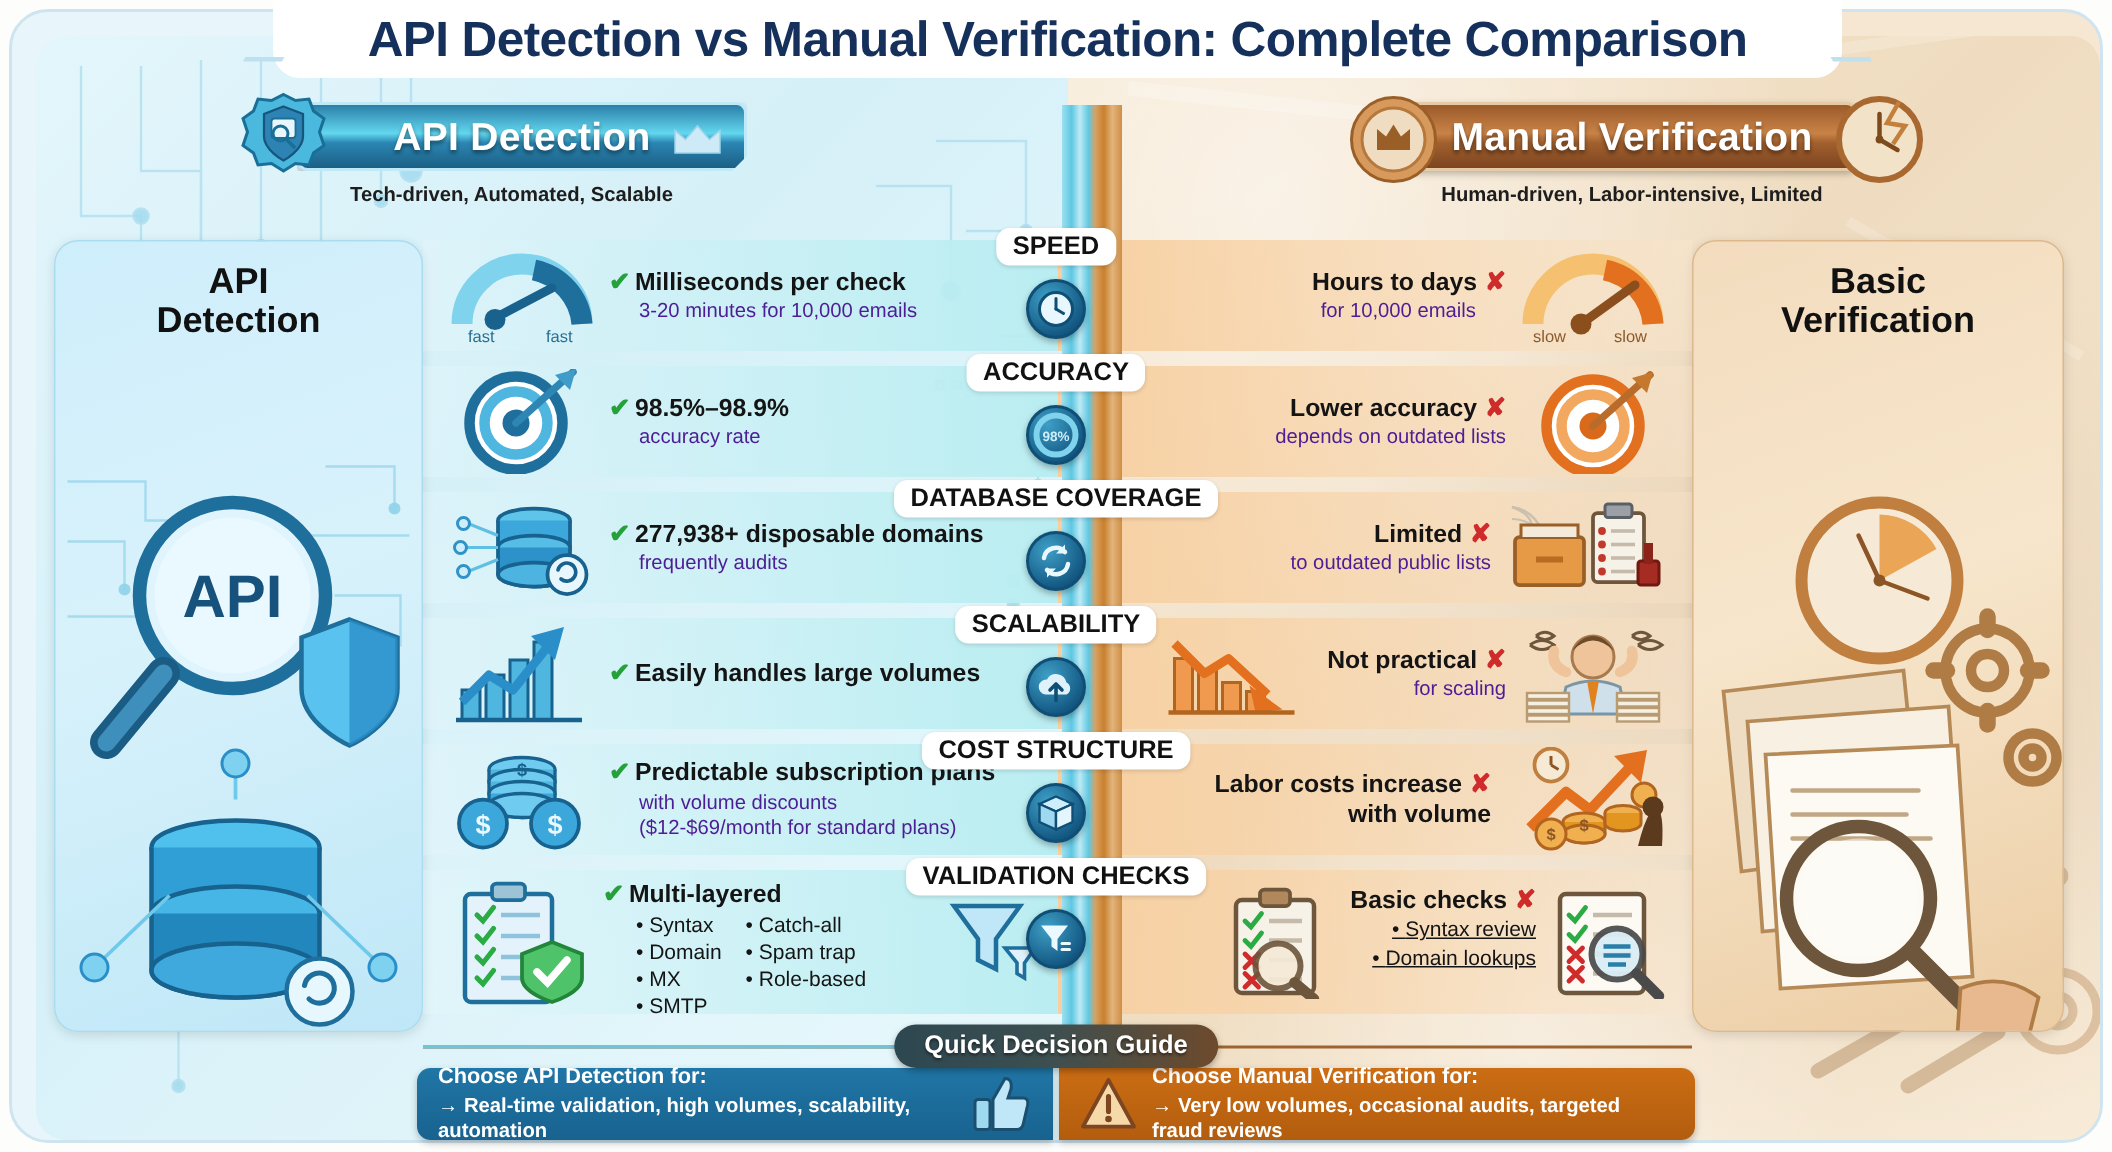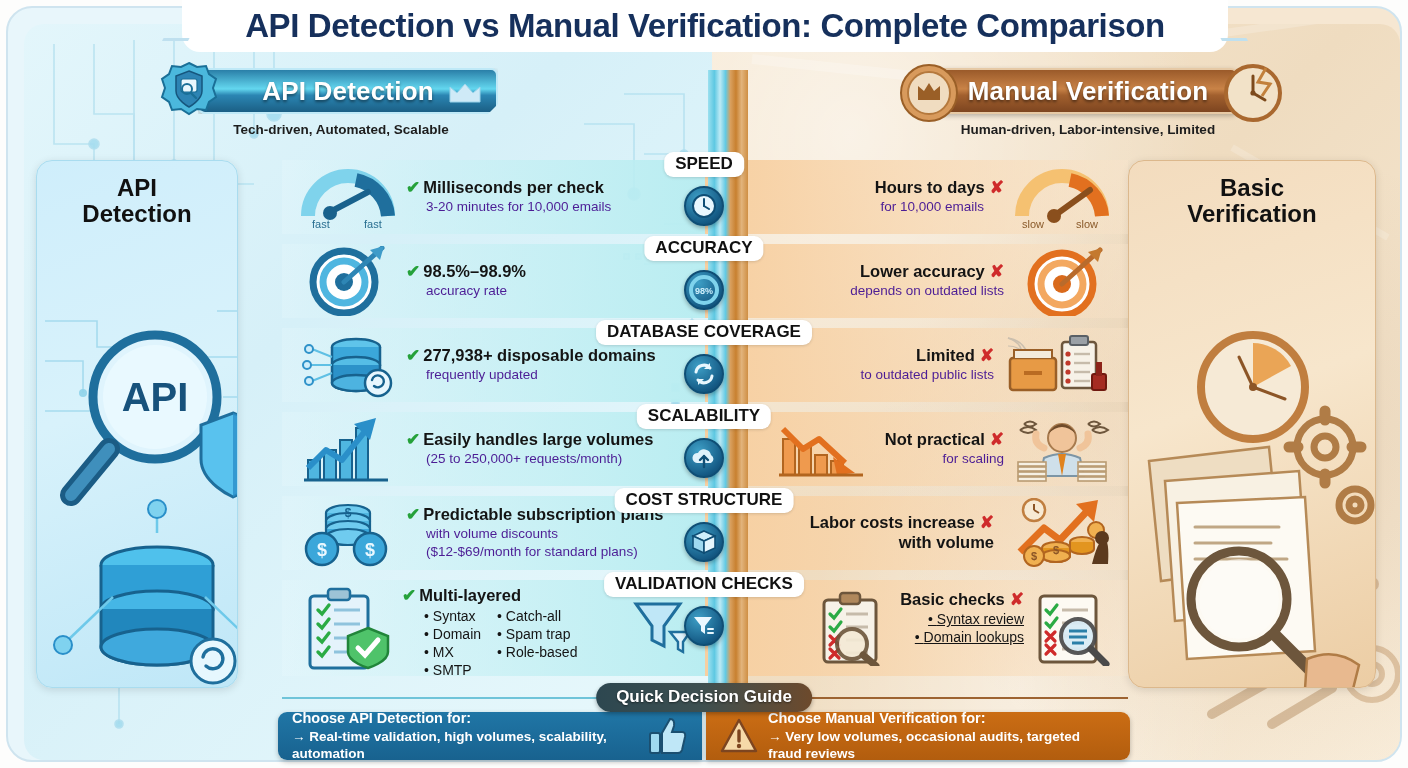--- a/index.html
+++ b/index.html
@@ -115,21 +115,21 @@
   
   .side-card {
     position: absolute; border-radius: 16px; overflow: hidden;
     box-shadow: 0 2px 8px rgba(0,0,0,.12);
   }
   .side-card .side-title {
     position:absolute; left:0; right:0; top:14px; text-align:center;
     font-size: 24px; font-weight: bold; color:#111; line-height:1.08;
   }
   .side-left {
-    left: 36px; top: 160px; width: 202px; height: 528px;
+    left: 36px; top: 160px; width: 246px; height: 528px;
     background: linear-gradient(160deg,#cfeefb 0%, #d8f2fb 45%, #bfe7f7 100%);
     border: 1px solid #a9dcef;
   }
   .side-right {
     left: 1128px; top: 160px; width: 248px; height: 528px;
     background: linear-gradient(160deg,#f3dcbe 0%, #f7e6cc 45%, #eccda4 100%);
     border: 1px solid #dcb88c;
   }
 
   
@@ -530,21 +530,21 @@
           <g fill="#cfeefb" stroke="#2f92c9" stroke-width="2">
             <circle cx="9" cy="18" r="4"></circle>
               <circle cx="7" cy="34" r="4"></circle>
               <circle cx="9" cy="50" r="4"></circle>
           </g>
           <circle cx="78" cy="52" r="13" fill="#e8f7fe" stroke="#17628e" stroke-width="2.5"></circle>
           <path d="M72 49 a6 6 0 1 1 2 6" stroke="#17628e" stroke-width="2.4" fill="none" stroke-linecap="round"></path>
         </svg>
         <div class="txt-l">
           <div class="t-main"><span class="mark-ok">✔</span><span>277,938+ disposable domains</span></div>
-          <div class="t-sub" style="padding-left:20px">frequently updated</div>
+          <div class="t-sub" style="padding-left:20px">frequently audits</div>
         </div>
       </div>
       <div class="cell-right">
         <div class="txt-r">
           <div class="t-main"><span>Limited</span><span class="mark-no">✘</span></div>
           <div class="t-sub">to outdated public lists</div>
         </div>
         <svg width="106" height="70" viewBox="0 0 106 70">
           <path d="M4 8 q14 2 20 16" stroke="#cbbfae" stroke-width="1.6" fill="none"></path>
           <path d="M4 8 q18 6 12 22" stroke="#cbbfae" stroke-width="1.6" fill="none"></path>
@@ -582,21 +582,20 @@
               <rect x="24" y="36" width="12" height="30"></rect>
             <rect x="40" y="26" width="12" height="40"></rect>
               <rect x="56" y="14" width="12" height="52"></rect>
           </g>
           <path d="M8 54 L26 36 L42 46 L66 16" stroke="#2a8fc9" stroke-width="6" fill="none" stroke-linejoin="round"></path>
           <path d="M54 10 L76 4 L70 26 Z" fill="#2a8fc9"></path>
           <path d="M4 66 H88" stroke="#17628e" stroke-width="3"></path>
         </svg>
         <div class="txt-l">
           <div class="t-main"><span class="mark-ok">✔</span><span>Easily handles large volumes</span></div>
-          <div class="t-sub" style="padding-left:20px">(25 to 250,000+ requests/month)</div>
         </div>
       </div>
       <div class="cell-right">
         <svg width="96" height="64" viewBox="0 0 96 64" style="margin-right:4px">
           <g fill="#ef9a4e" stroke="#b2651f" stroke-width="2">
             <rect x="8" y="22" width="12" height="36"></rect>
               <rect x="24" y="30" width="12" height="28"></rect>
             <rect x="40" y="38" width="12" height="20"></rect>
               <rect x="56" y="44" width="12" height="14"></rect>
           </g>

